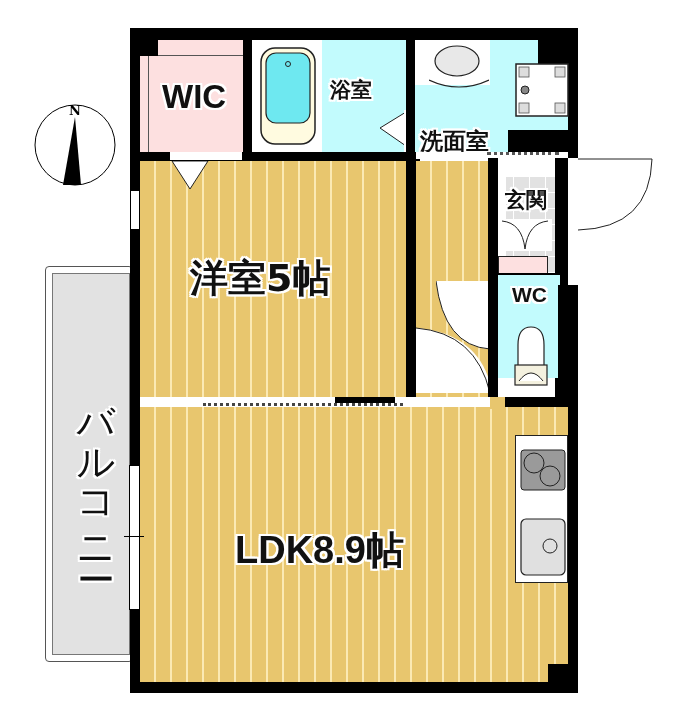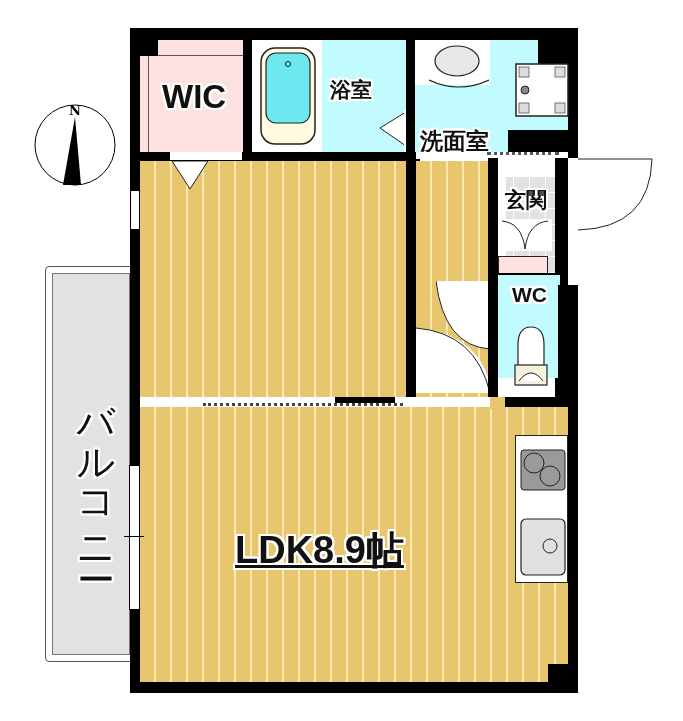--- a/index.html
+++ b/index.html
@@ -86,20 +86,21 @@
 
 <div class="wall" style="left:130px;top:152px;width:290px;height:9px;"></div>
 <div class="abs" style="left:170px;top:152px;width:72px;height:8px;background:#fff;"></div>
 <div class="abs" style="left:415px;top:152px;width:70px;height:7px;background:#fff;"></div>
 <div class="abs" style="left:487px;top:152px;width:72px;height:6px;background:#fff;border-top:3px dotted #555;"></div>
 
 <div class="abs wood" style="left:140px;top:161px;width:266px;height:236px;">
   <svg class="abs" style="left:30px;top:0px;" width="40" height="30" viewBox="0 0 40 30">
     <polygon points="2,0 38,0 20,28" fill="#fff" stroke="#222" stroke-width="1"></polygon>
   </svg>
+  <div class="label" style="left:50px;top:92px;font-size:38px;">洋室5帖</div>
 </div>
 <div class="win" style="left:130px;top:190px;width:10px;height:40px;"></div>
 <div class="wall" style="left:406px;top:152px;width:10px;height:252px;"></div>
 
 <div class="abs wood" style="left:416px;top:161px;width:74px;height:240px;">
   <svg class="abs" style="left:0px;top:122px;" width="74" height="110" viewBox="0 0 74 110">
     <rect x="0" y="0" width="74" height="110" fill="none"></rect>
     <path d="M0,45 L0,110 L74,110 L74,100 Q60,50 0,45 Z" fill="#fff"></path>
     <path d="M74,110 Q60,50 0,45" fill="none" stroke="#222" stroke-width="1"></path>
   </svg>
@@ -134,21 +135,21 @@
 </div>
 <div class="wall" style="left:558px;top:285px;width:20px;height:120px;"></div>
 
 <div class="abs" style="left:140px;top:397px;width:350px;height:10px;background:#fff;">
   <div class="abs" style="left:63px;top:5px;width:200px;height:4px;border-bottom:3px dotted #444;"></div>
   <div class="abs" style="left:195px;top:0;width:60px;height:6px;background:#000;"></div>
 </div>
 <div class="wall" style="left:505px;top:397px;width:73px;height:40px;"></div>
 
 <div class="abs wood" style="left:140px;top:407px;width:428px;height:275px;">
-  <div class="label" style="left:95px;top:118px;font-size:38px;font-family:'Liberation Sans',sans-serif;text-decoration:underline;">LDK8.9帖</div>
+  <div class="label" style="left:95px;top:118px;font-size:38px;font-family:'Liberation Sans',sans-serif;">LDK8.9帖</div>
 </div>
 <div class="abs" style="left:490px;top:397px;width:15px;height:12px;background:#e8c66e;"></div>
 
 <div class="abs" style="left:515px;top:435px;width:53px;height:148px;background:#fff;border:1px solid #222;">
   <svg class="abs" style="left:4px;top:13px;" width="46" height="42" viewBox="0 0 46 42">
     <rect x="1" y="1" width="44" height="40" rx="3" fill="#9a9a9a" stroke="#222"></rect>
     <circle cx="14" cy="14" r="10" fill="none" stroke="#222"></circle>
     <circle cx="30" cy="27" r="10" fill="none" stroke="#222"></circle>
   </svg>
   <svg class="abs" style="left:4px;top:82px;" width="46" height="58" viewBox="0 0 46 58">

